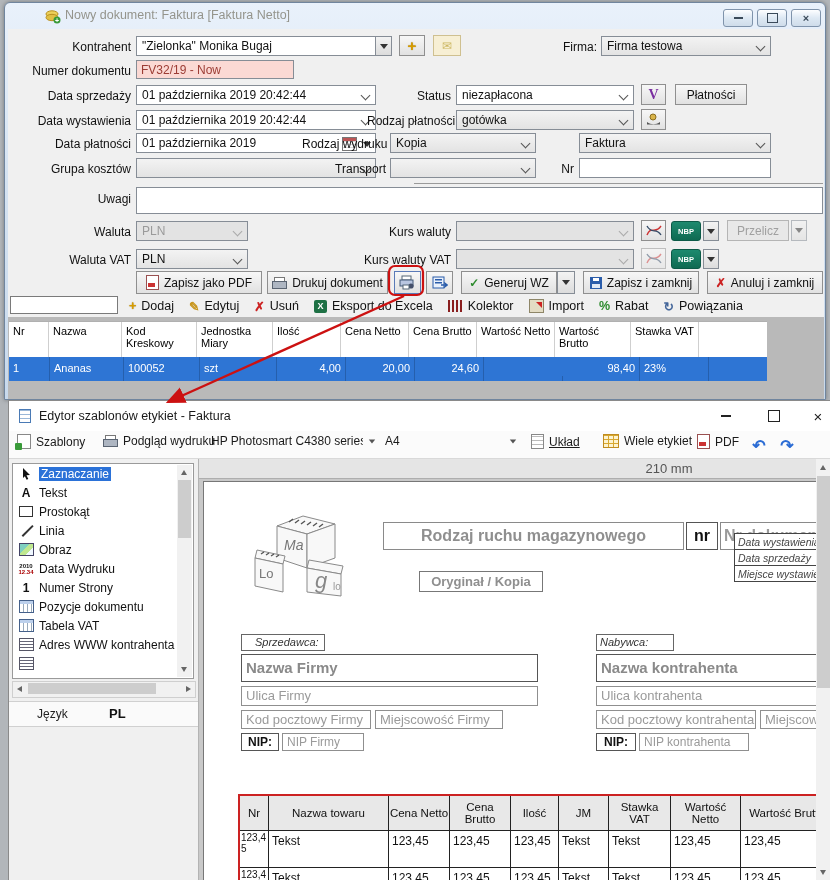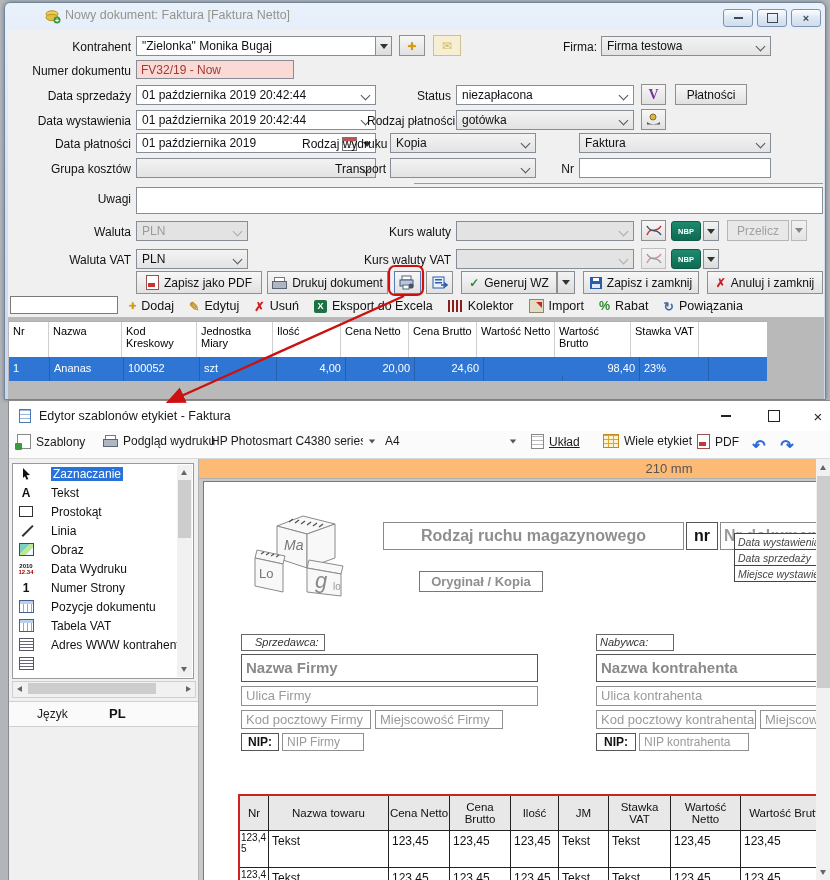--- a/index.html
+++ b/index.html
@@ -56,21 +56,21 @@
   .ic-layout{width:11px;height:13px;background:#fff;border:1px solid #888;display:inline-block;background-image:repeating-linear-gradient(0deg,transparent 0 3px,#bbb 3px 4px);}
   .ic-gridlab{width:14px;height:12px;display:inline-block;border:1px solid #c08c20;background:
      repeating-linear-gradient(0deg,transparent 0 3px,#d8a830 3px 4px),repeating-linear-gradient(90deg,#fdf3d0 0 4px,#d8a830 4px 5px);}
   .ic-doc2{width:12px;height:14px;background:#fff;border:1px solid #4a7ab5;display:inline-block;background-image:repeating-linear-gradient(0deg,transparent 0 3px,#9ab7d8 3px 4px);}
   
   .win2{left:8px;top:400px;width:822px;height:480px;background:#fff;border:1px solid #8a8a8a;border-right:none;}
   .w2cap{width:34px;height:30px;display:flex;align-items:center;justify-content:center;color:#222;}
   .tb-item{display:flex;align-items:center;gap:5px;font-size:12px;color:#1a1a1a;white-space:nowrap;}
   .panel{background:#f0f0f0;border-right:1px solid #b3b3b3;}
   .toollist{background:#fff;border:1px solid #9a9a9a;overflow:hidden;}
-  .tool{display:flex;align-items:center;height:19px;gap:16px;padding-left:4px;font-size:12px;white-space:nowrap;}
+  .tool{display:flex;align-items:center;height:19px;gap:4px;padding-left:4px;font-size:12px;white-space:nowrap;}
   .tool .ti{width:18px;display:flex;justify-content:center;align-items:center;flex:0 0 18px;}
   .tsel{background:#2b72d8;color:#fff;padding:0 2px;}
   .sbar{background:#f1f1f1;border:1px solid #d0d0d0;position:absolute;}
   .sthumb{background:#cdcdcd;position:absolute;}
   .sarr{position:absolute;width:0;height:0;}
   .ic-table{width:13px;height:11px;border:1px solid #44608a;display:inline-block;background:
      linear-gradient(#bcd0ec 0 3px,transparent 3px),repeating-linear-gradient(90deg,transparent 0 3px,#9ab 3px 4px);}
   .ic-lines{width:13px;height:11px;border:1px solid #556;display:inline-block;background:repeating-linear-gradient(0deg,#fff 0 2px,#667 2px 3px);}
   .ic-img{width:13px;height:11px;border:1px solid #446;display:inline-block;background:linear-gradient(135deg,#7fd0c0 0 40%,#bfe890 40% 70%,#f0f8ff 70%);}
   .ic-rect{width:12px;height:9px;border:1.5px solid #333;display:inline-block;}
@@ -458,21 +458,21 @@
       </div>
 
       <div class="abs" style="left:0;top:242px;width:189px;height:26px;background:#fafafa;border-top:1px solid #d0d0d0;border-bottom:1px solid #d0d0d0;">
         <span class="abs" style="left:28px;top:5px;font-size:12px;color:#222;">Język</span>
         <span class="abs" style="left:100px;top:4px;font-size:13px;font-weight:bold;">PL</span>
       </div>
     </div>
 
     <div class="abs canvas" style="left:190px;top:58px;width:632px;height:422px;">
 
-      <div class="abs" style="left:0;top:0;width:632px;height:20px;background:#fdba74;border-bottom:1px solid #aeaeae;">
+      <div class="abs" style="left:0;top:0;width:632px;height:20px;background:#e5e5e5;border-bottom:1px solid #aeaeae;">
         <span class="abs" style="left:390px;top:2px;width:160px;text-align:center;font-size:13px;color:#555;">210 mm</span>
       </div>
 
       <div class="abs" style="left:4px;top:22px;width:640px;height:440px;background:#fff;border-left:1px solid #777;border-top:1px solid #777;"></div>
 
       <div class="abs" style="left:52px;top:47px;">
         <svg width="104" height="92">
           <g stroke="#8a8a8a" stroke-width="1" fill="#f8f8f8">
             <polygon points="52,10 84,18 56,28 26,20"></polygon>
             <polygon points="26,20 56,28 56,62 26,52"></polygon>

